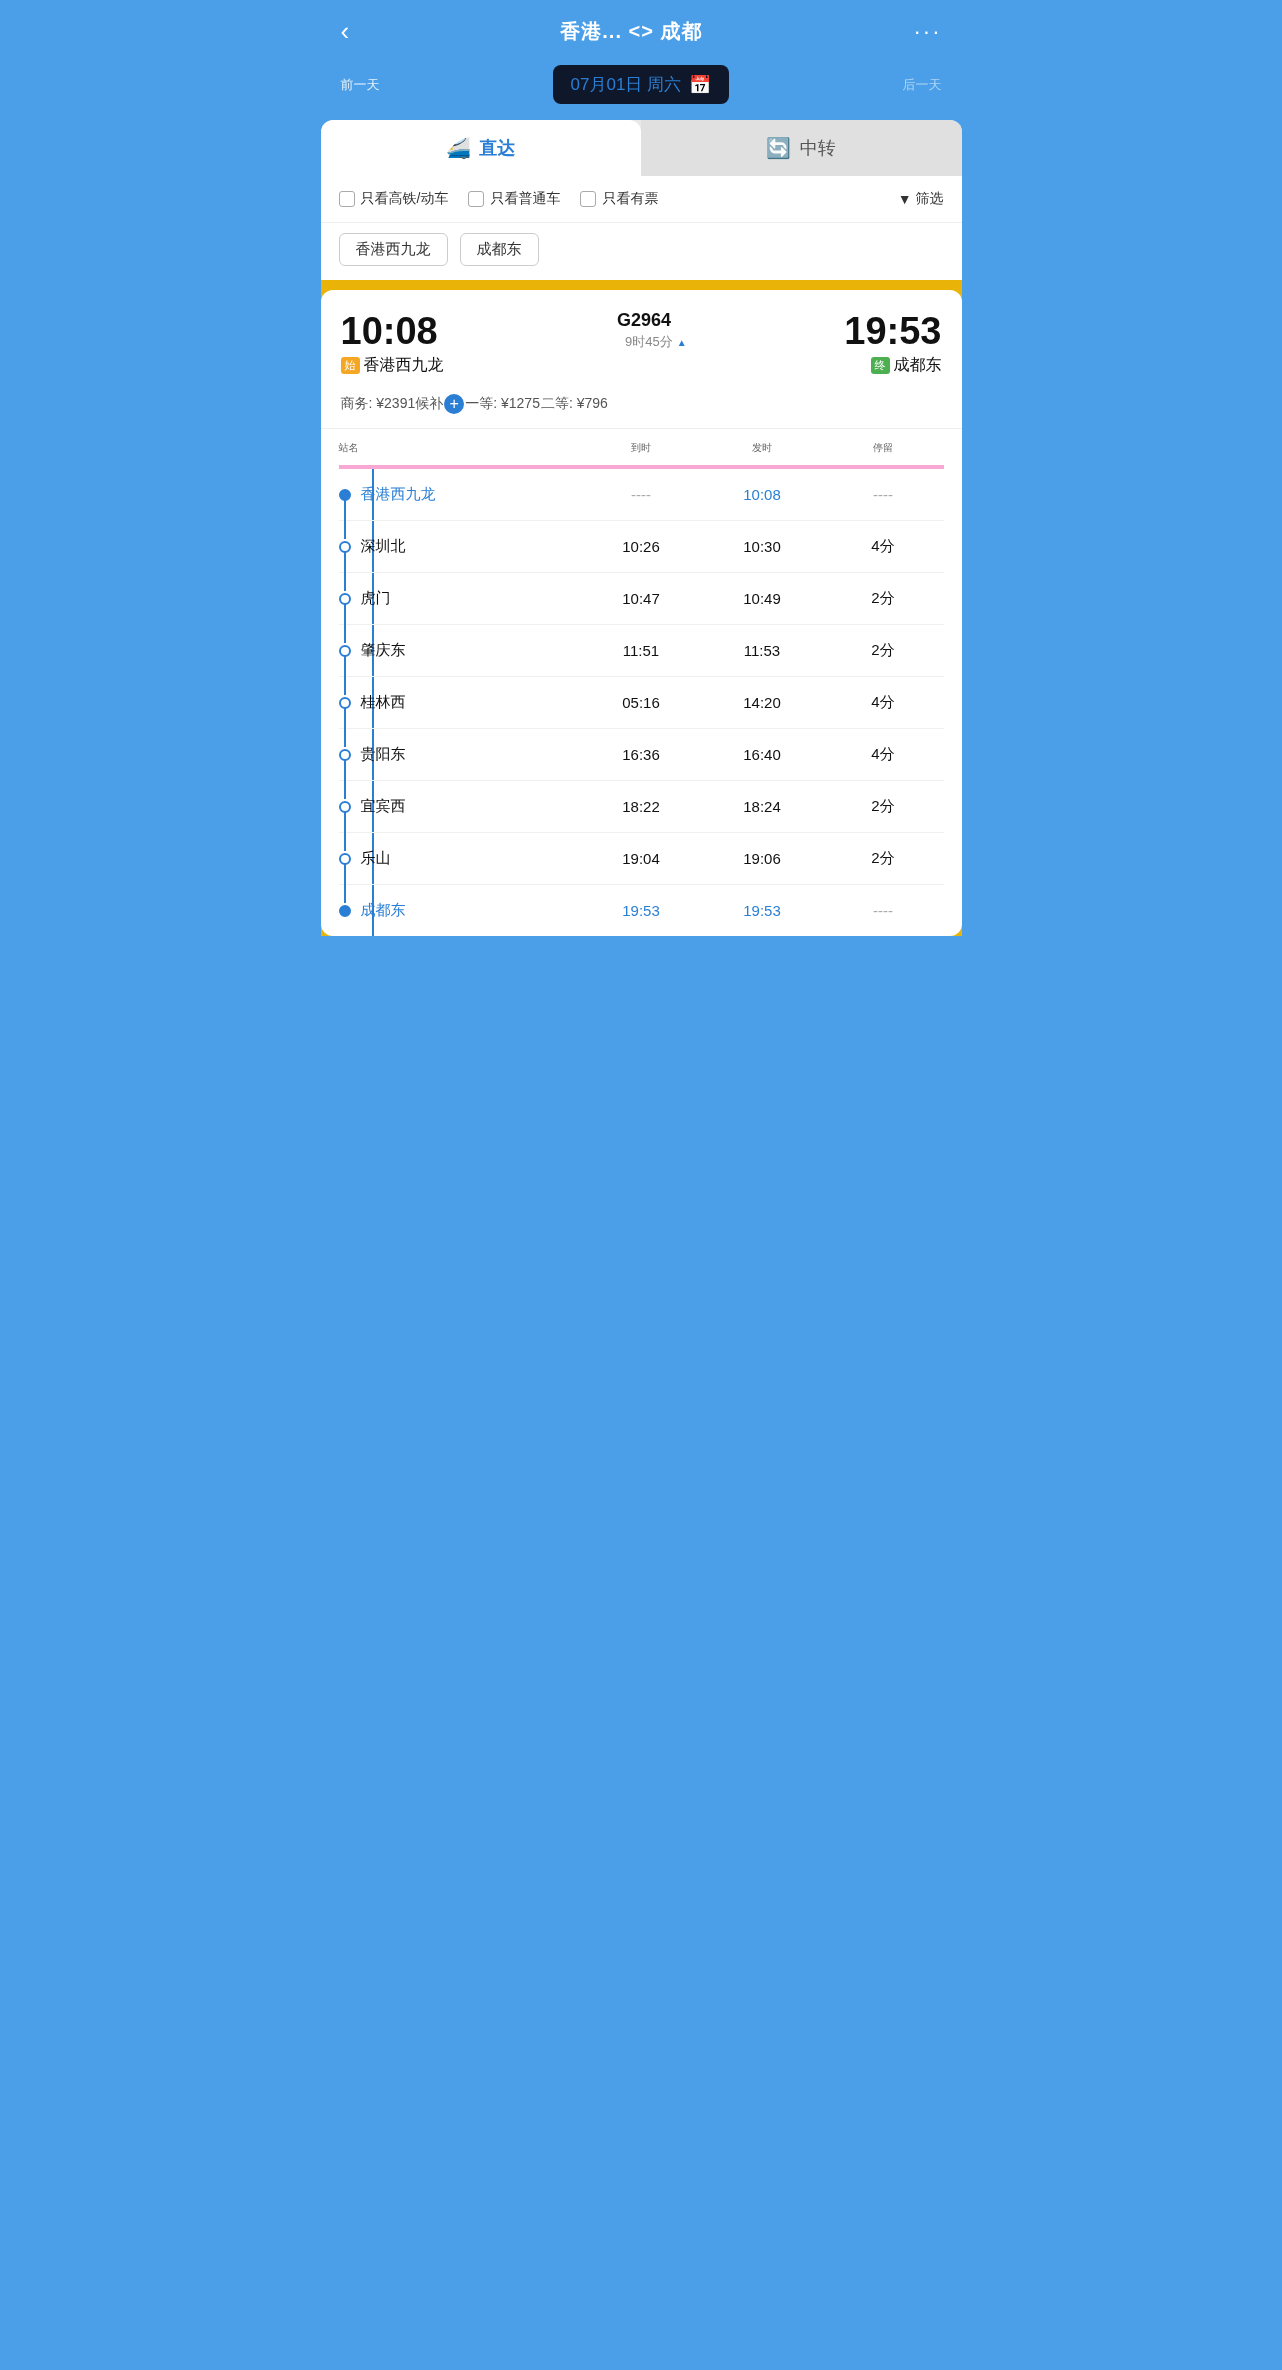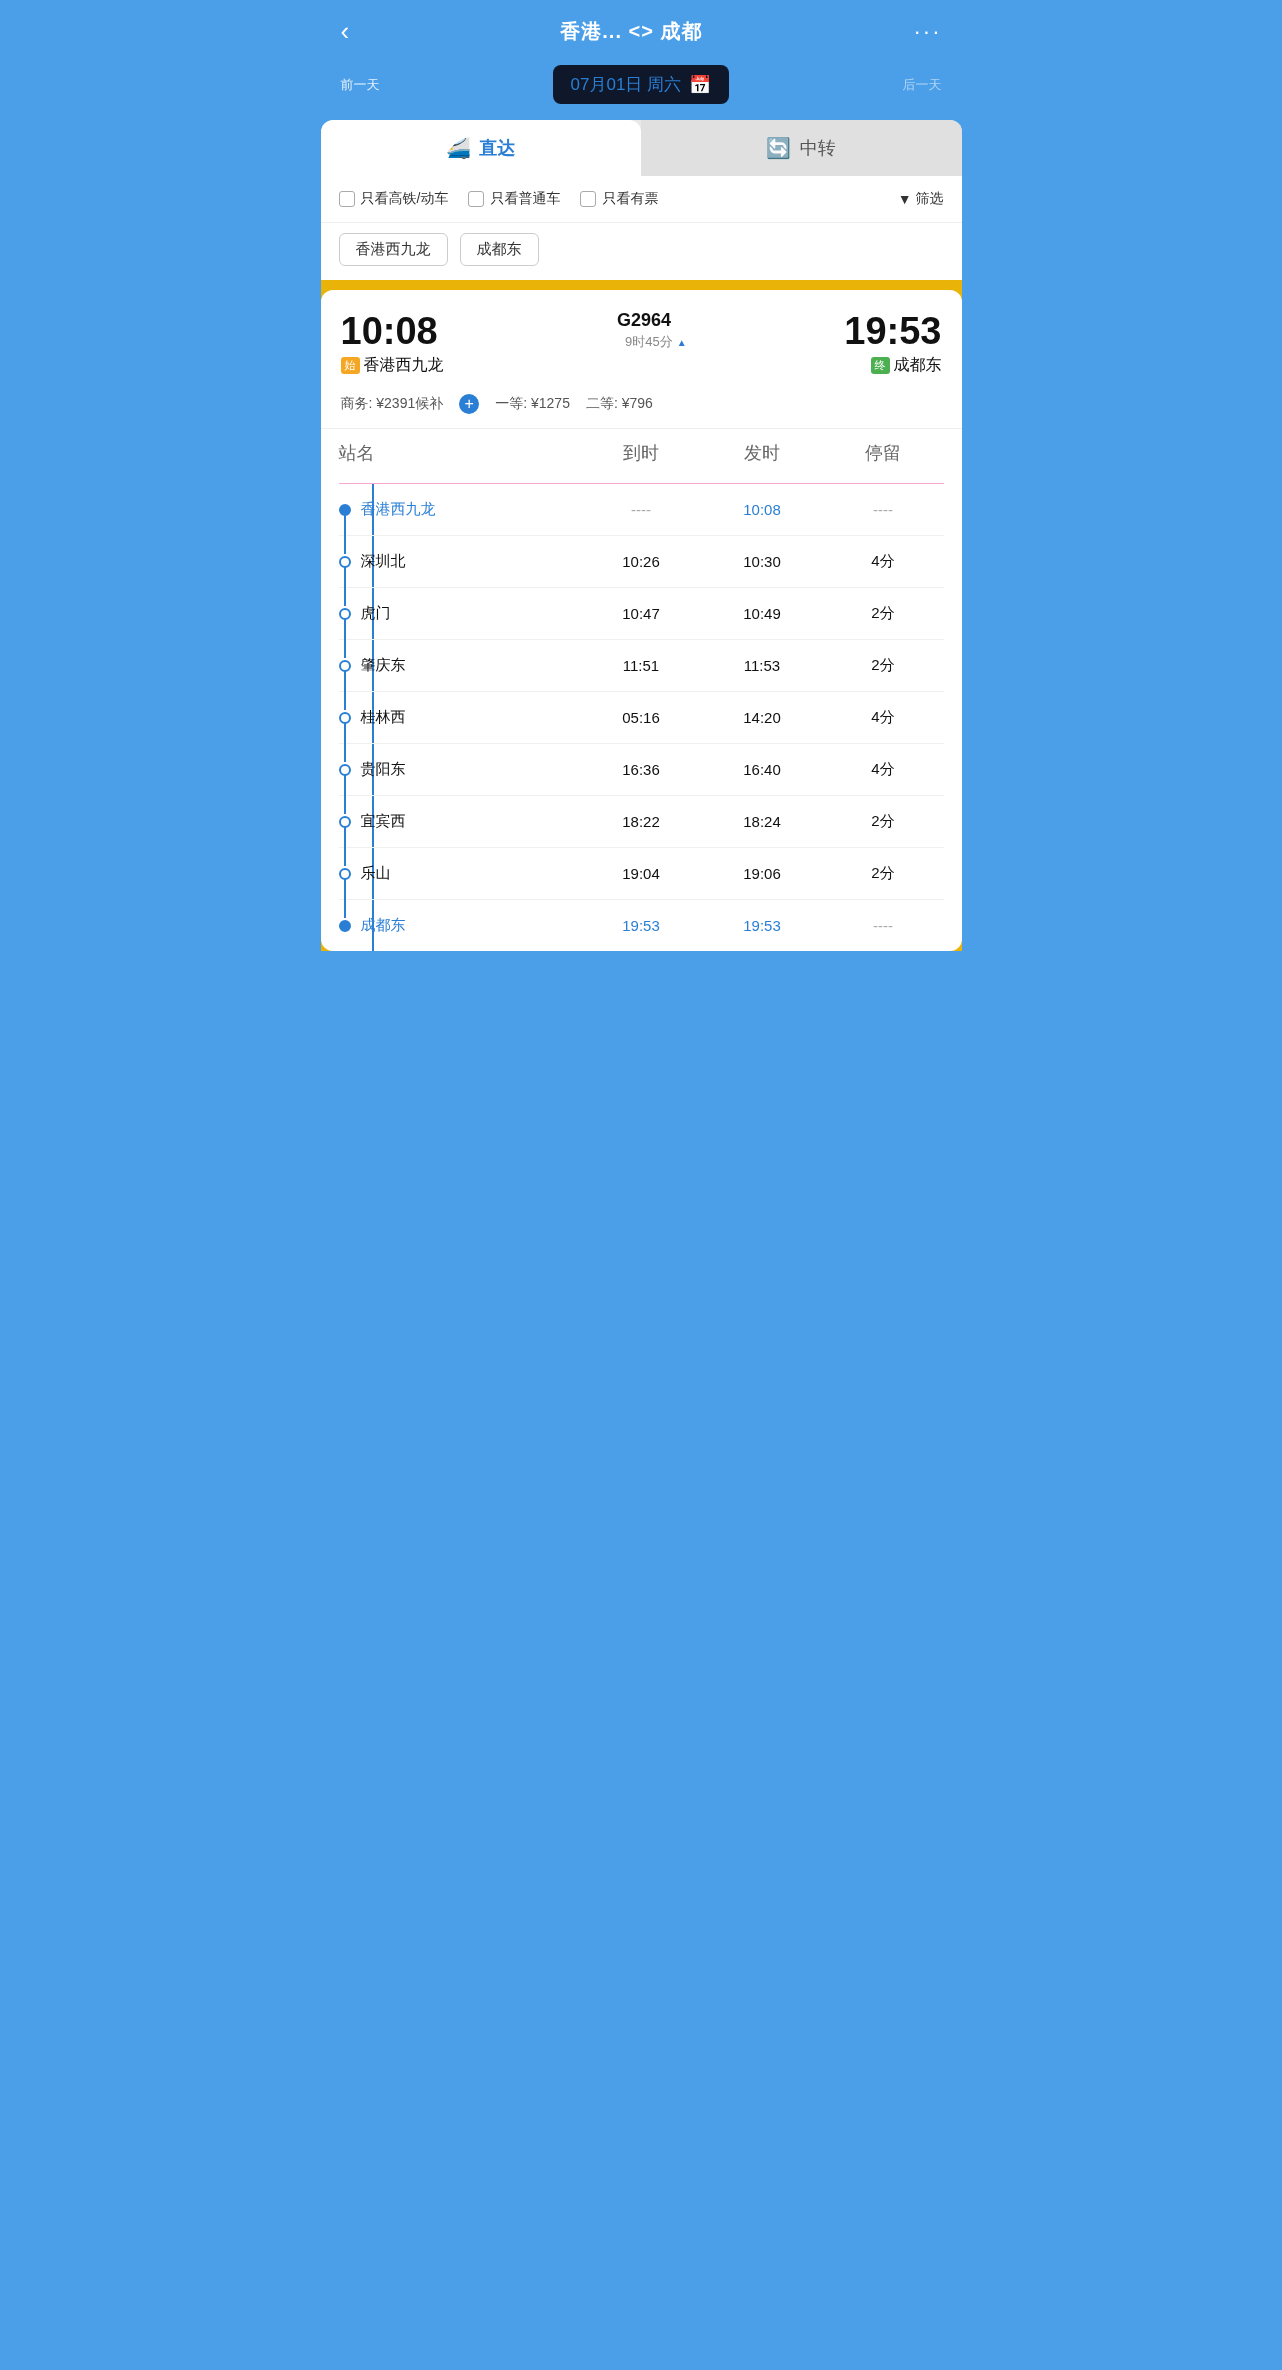--- a/index.html
+++ b/index.html
@@ -236,21 +236,21 @@
       gap: 4px;
       margin-top: 2px;
       justify-content: flex-end;
     }
 
     
     .price-row {
       padding: 8px 20px 14px;
       display: flex;
       align-items: center;
-      gap: 16px;
+      gap: 1px;
       font-size: 14px;
       color: #555;
       border-bottom: 1px solid #eee;
     }
     .price-item {
       color: #555;
     }
     .price-add-btn {
       width: 20px;
       height: 20px;
@@ -265,24 +265,24 @@
       flex-shrink: 0;
     }
 
     
     .stop-table {
       padding: 0 18px;
     }
     .stop-header-row {
       display: grid;
       grid-template-columns: 2fr 1fr 1fr 1fr;
-      padding: 12px 0 18px;
-      font-size: 18px;
+      padding: 12px 0 10px;
+      font-size: 10px;
       color: #666;
-      border-bottom: 1px solid #f9a8d4;
+      border-bottom: 4px solid #f9a8d4;
     }
     .stop-row {
       display: grid;
       grid-template-columns: 2fr 1fr 1fr 1fr;
       padding: 16px 0;
       border-bottom: 1px solid #f0f0f0;
       align-items: center;
       position: relative;
     }
     .stop-row:last-child {

